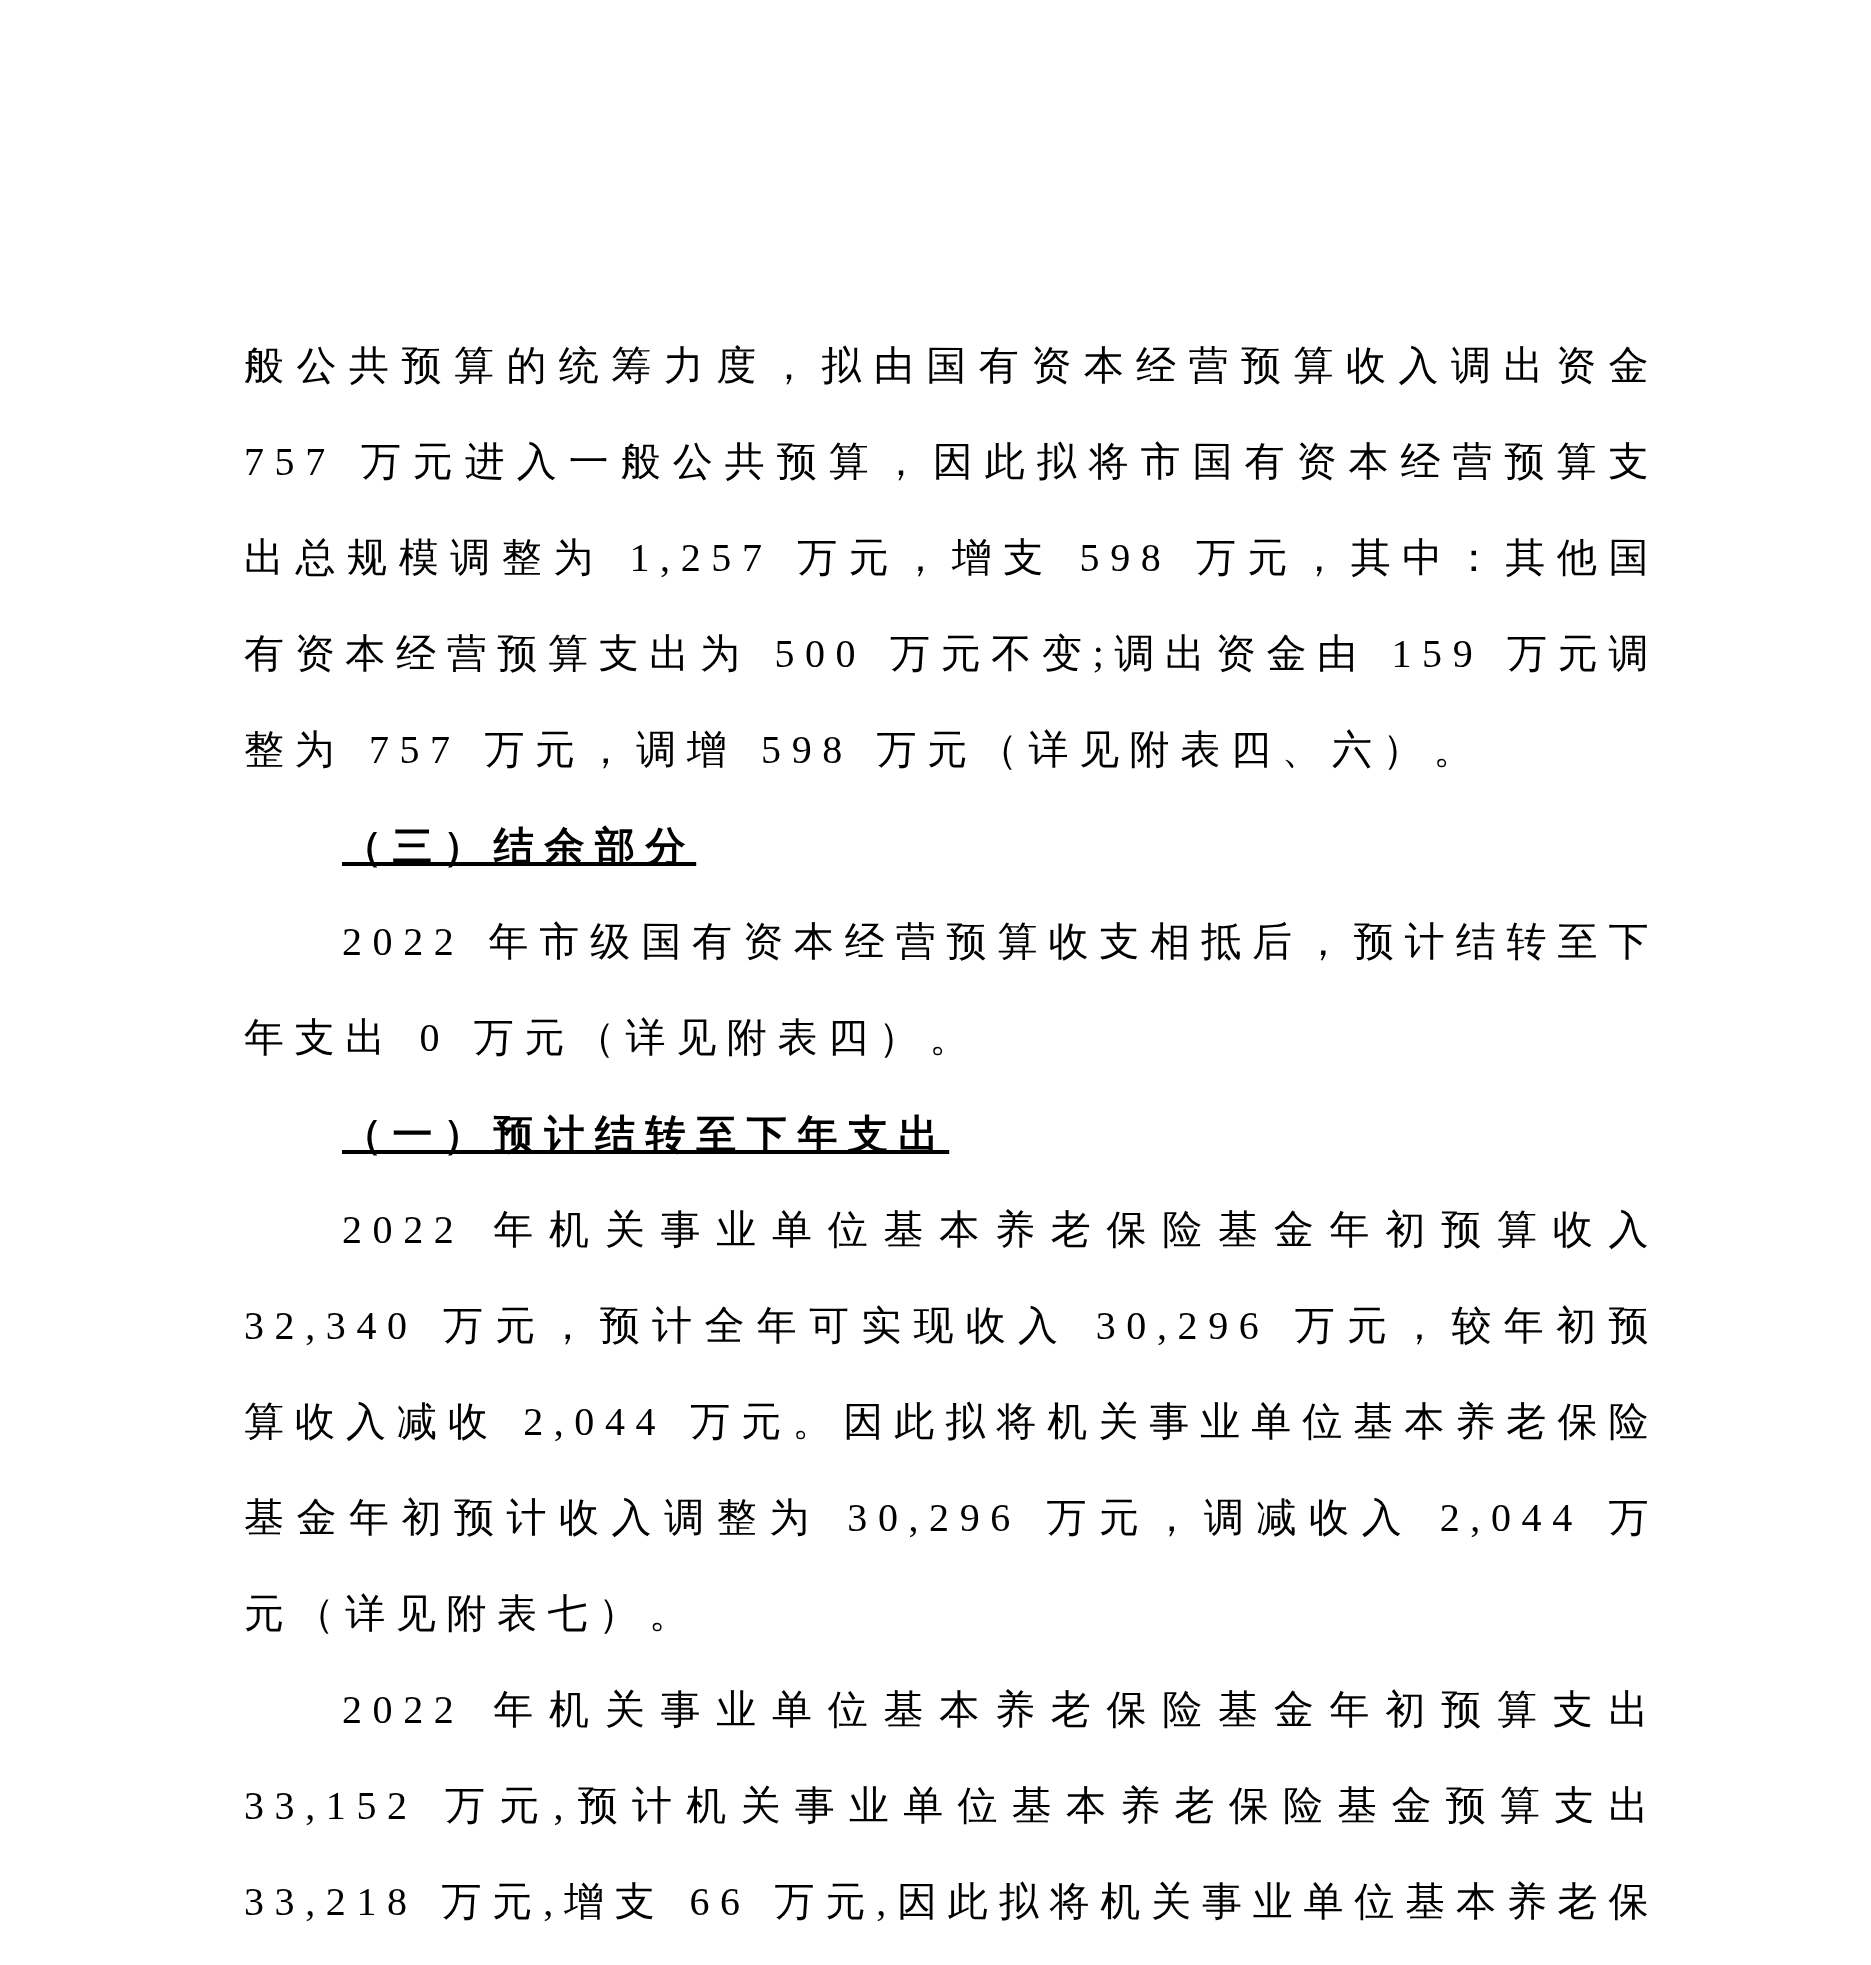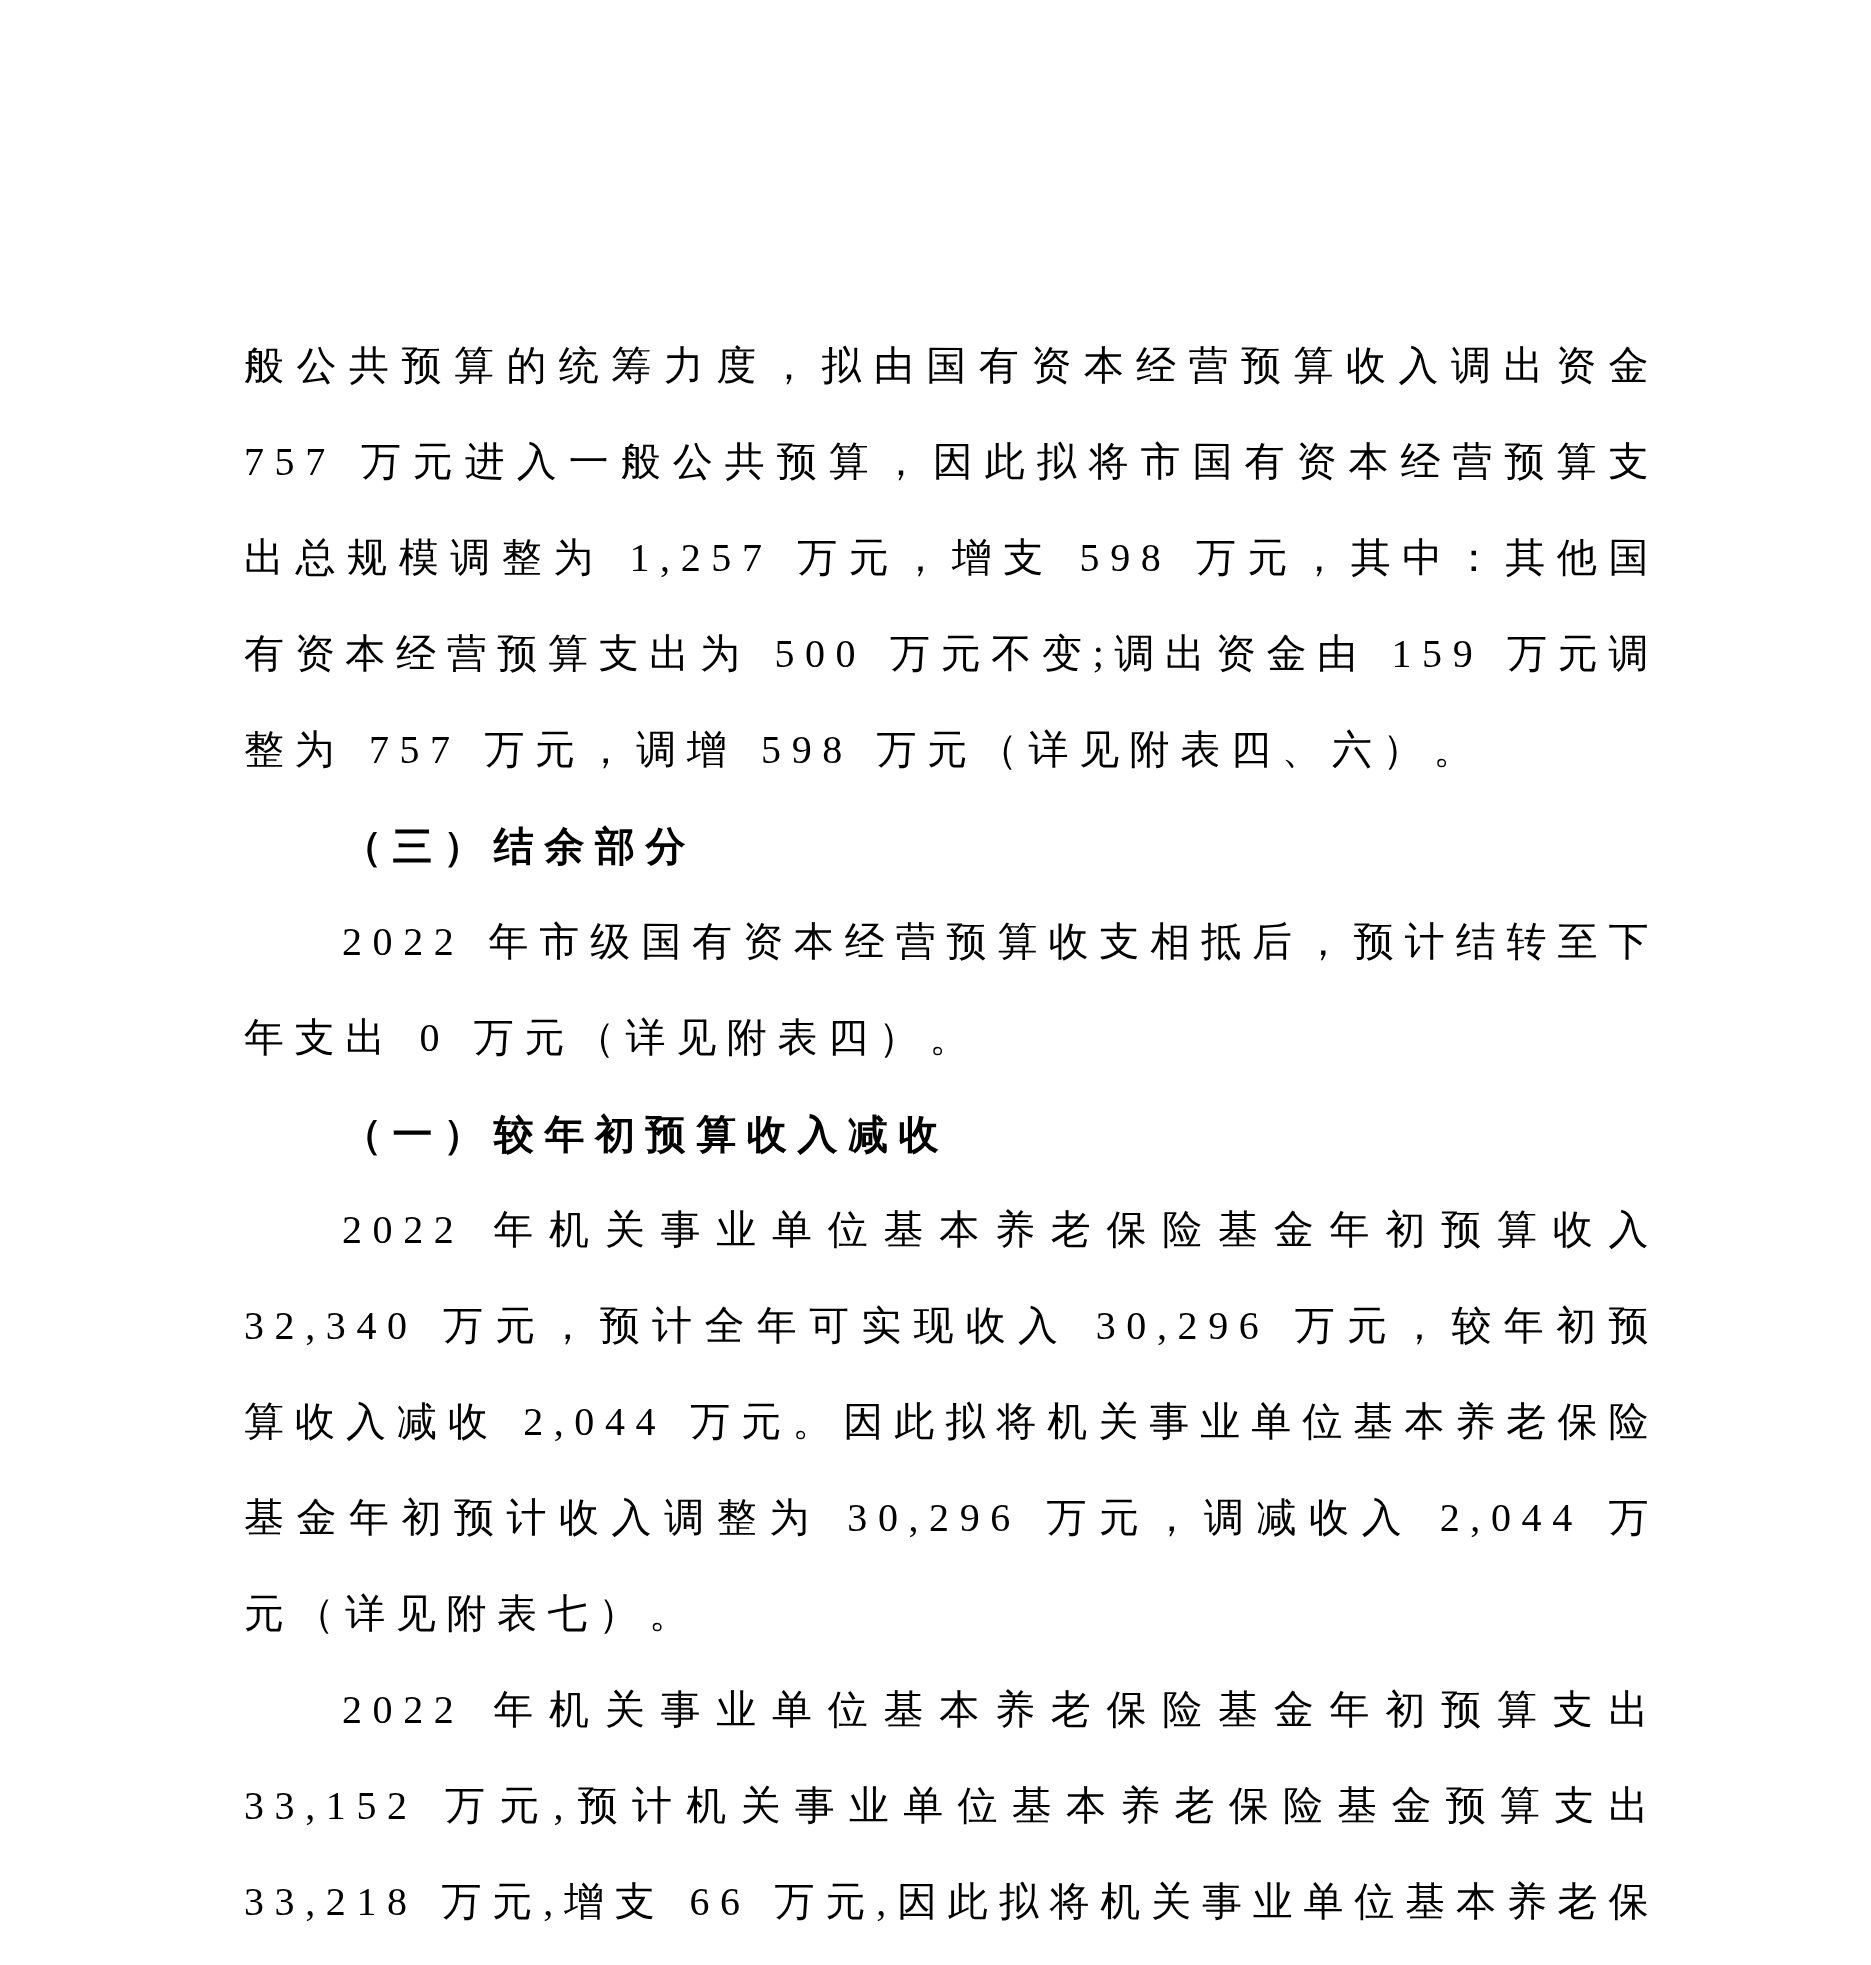--- a/index.html
+++ b/index.html
@@ -34,30 +34,31 @@
   
   .cont { text-indent: 0; }
   
   .ind { text-indent: 98px; }
   
   .h1, .h2 {
     font-family: "Liberation Sans", "DejaVu Sans", sans-serif;
     font-weight: bold;
     letter-spacing: 4.7px;
     text-align: left;
+    text-decoration: underline;
   }
 </style>
 </head>
 <body>
 
 <div class="page">
   <main class="content">
     <p class="cont">般公共预算的统筹力度，拟由国有资本经营预算收入调出资金 757 万元进入一般公共预算，因此拟将市国有资本经营预算支出总规模调整为 1,257 万元，增支 598 万元，其中：其他国有资本经营预算支出为 500 万元不变;调出资金由 159 万元调整为 757 万元，调增 598 万元（详见附表四、六）。</p>
     <p class="h2 ind">（三）结余部分</p>
     <p class="ind">2022 年市级国有资本经营预算收支相抵后，预计结转至下年支出 0 万元（详见附表四）。</p>
-    <p class="h2 ind">（一）较年初预算收入减收</p>
+    <p class="h2 ind">（一）预计结转至下年支出</p>
     <p class="ind">2022 年机关事业单位基本养老保险基金年初预算收入 32,340 万元，预计全年可实现收入 30,296 万元，较年初预算收入减收 2,044 万元。因此拟将机关事业单位基本养老保险基金年初预计收入调整为 30,296 万元，调减收入 2,044 万元（详见附表七）。</p>
     <p class="ind">2022 年机关事业单位基本养老保险基金年初预算支出 33,152 万元,预计机关事业单位基本养老保险基金预算支出 33,218 万元,增支 66 万元,因此拟将机关事业单位基本养老保险基金预算支出调整为 33,218 万元,调增支出 66 万元（详见附表八）。</p>
 
   </main>
 
 </div>
 
 
 </body></html>

